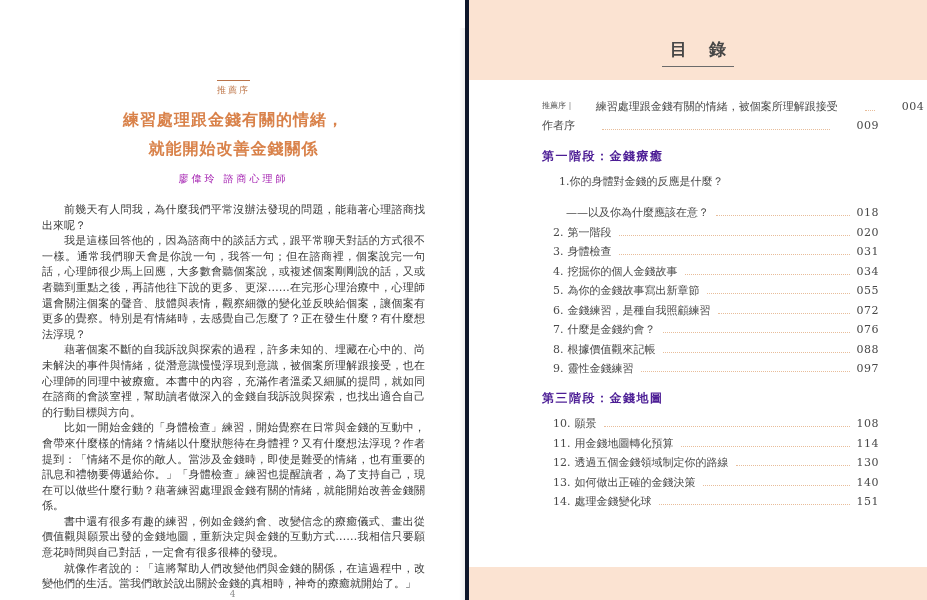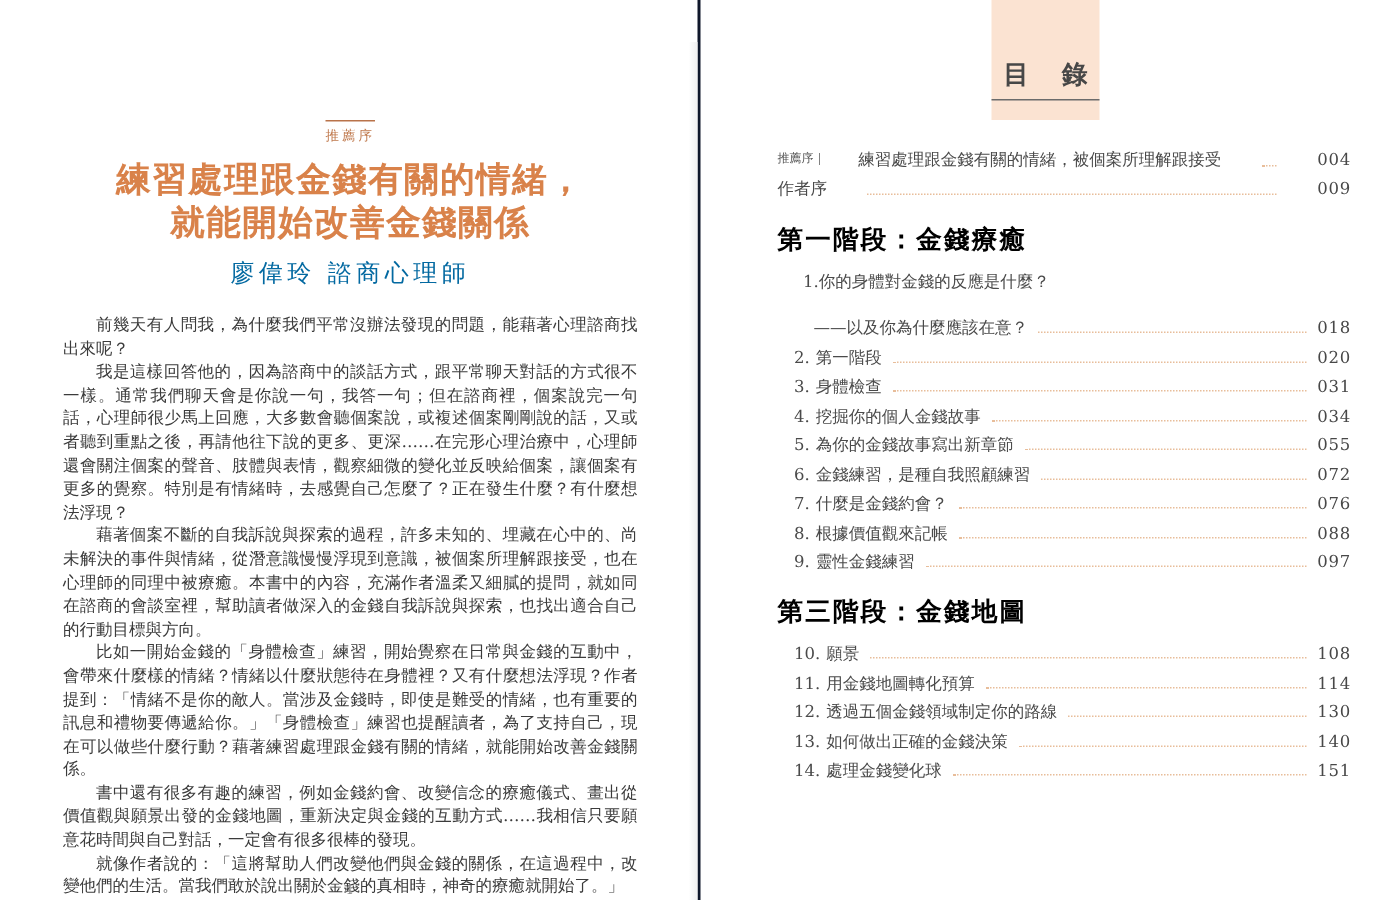--- a/index.html
+++ b/index.html
@@ -13,47 +13,47 @@
   .book{width:927px;height:600px;display:flex;background:#fff;overflow:hidden;position:relative;}
 
   
   .page-left{width:502px;height:600px;position:relative;padding:50px 40px 0 42px;background:#fff;margin-top:28px;}
   .page-left::after{content:"";position:absolute;top:0;right:0;width:6px;height:100%;
     background:linear-gradient(to right,rgba(0,0,0,0),rgba(0,0,0,0.06));}
   .preface-label-wrap{text-align:center;margin-bottom:8px;}
   .preface-label{display:inline-block;font-size:9px;color:#c07a4e;letter-spacing:2px;
     border-top:1px solid #b9734a;padding-top:3px;font-family:"Liberation Sans",sans-serif;}
   .preface-title{text-align:center;color:var(--accent);font-weight:bold;
-    font-size:23px;line-height:29px;letter-spacing:1px;}
+    font-size:16px;line-height:29px;letter-spacing:1px;}
   .preface-title span{display:block;}
-  .author{ text-align:center;font-size:16px;color:#0369a1;margin-top:9px;letter-spacing:3px;}
+  .author{ text-align:center;font-size:10px;color:#a21caf;margin-top:9px;letter-spacing:3px;}
   .body-text{margin-top:16px;font-size:11px;line-height:15.6px;text-align:justify;color:#3b3b3b;}
   .body-text p{text-indent:2em;}
   .page-footer{position:absolute;left:0;right:0;bottom:16px;text-align:center;color:#8d8d8d;}
   .folio{font-size:9px;line-height:12px;}
   .running-title{font-size:8px;letter-spacing:2px;line-height:12px;color:#999;}
 
   
   .page-right{width:462px;height:600px;display:flex;flex-direction:column;background:#fff;
-    border-left:2px solid #0f172a;align-items:center;}
+    border-left:4px solid #0f172a;}
   .band{background:var(--band);}
   .band-top{height:80px;display:flex;align-items:flex-end;justify-content:center;padding-bottom:13px;}
   .toc-title{font-size:17px;font-weight:bold;color:#474747;letter-spacing:8px;
     border-bottom:1px solid #6b6b6b;padding:0 0 5px 8px;}
   .band-bottom{height:33px;}
   .toc-content{flex:1;padding:20px 48px 0 73px;font-size:11px;color:#4a4a4a;overflow:hidden;}
 
   .toc-row{display:flex;align-items:flex-end;}
   .fm-row{margin-bottom:5px;line-height:14px;gap:20px;}
   .fm-prefix{font-size:8px;color:#555;margin-right:2px;white-space:nowrap;position:relative;top:-1px;}
   .toc-label{white-space:nowrap;}
   .toc-leader{flex:1;border-bottom:1.5px dotted var(--leader);margin:0 7px 3px 7px;min-width:10px;}
   .toc-page{letter-spacing:0.5px;color:#484848;white-space:nowrap;}
 
-  .toc-section-heading{font-size:17px;font-weight:bold;color:#000000;
+  .toc-section-heading{font-size:12px;font-weight:bold;color:#4c1d95;
     letter-spacing:1.5px;margin:15px 0 10px 0;}
   .toc-item{margin-left:11px;margin-bottom:6.5px;line-height:13px;}
   .toc-item .toc-num{margin-right:4px;}
   .toc-line1{margin-left:17px;margin-bottom:18px;line-height:13px;}
   .toc-sub{white-space:nowrap;padding-left:13px;}
 </style>
 </head>
 <body>
 
 <div class="book">

